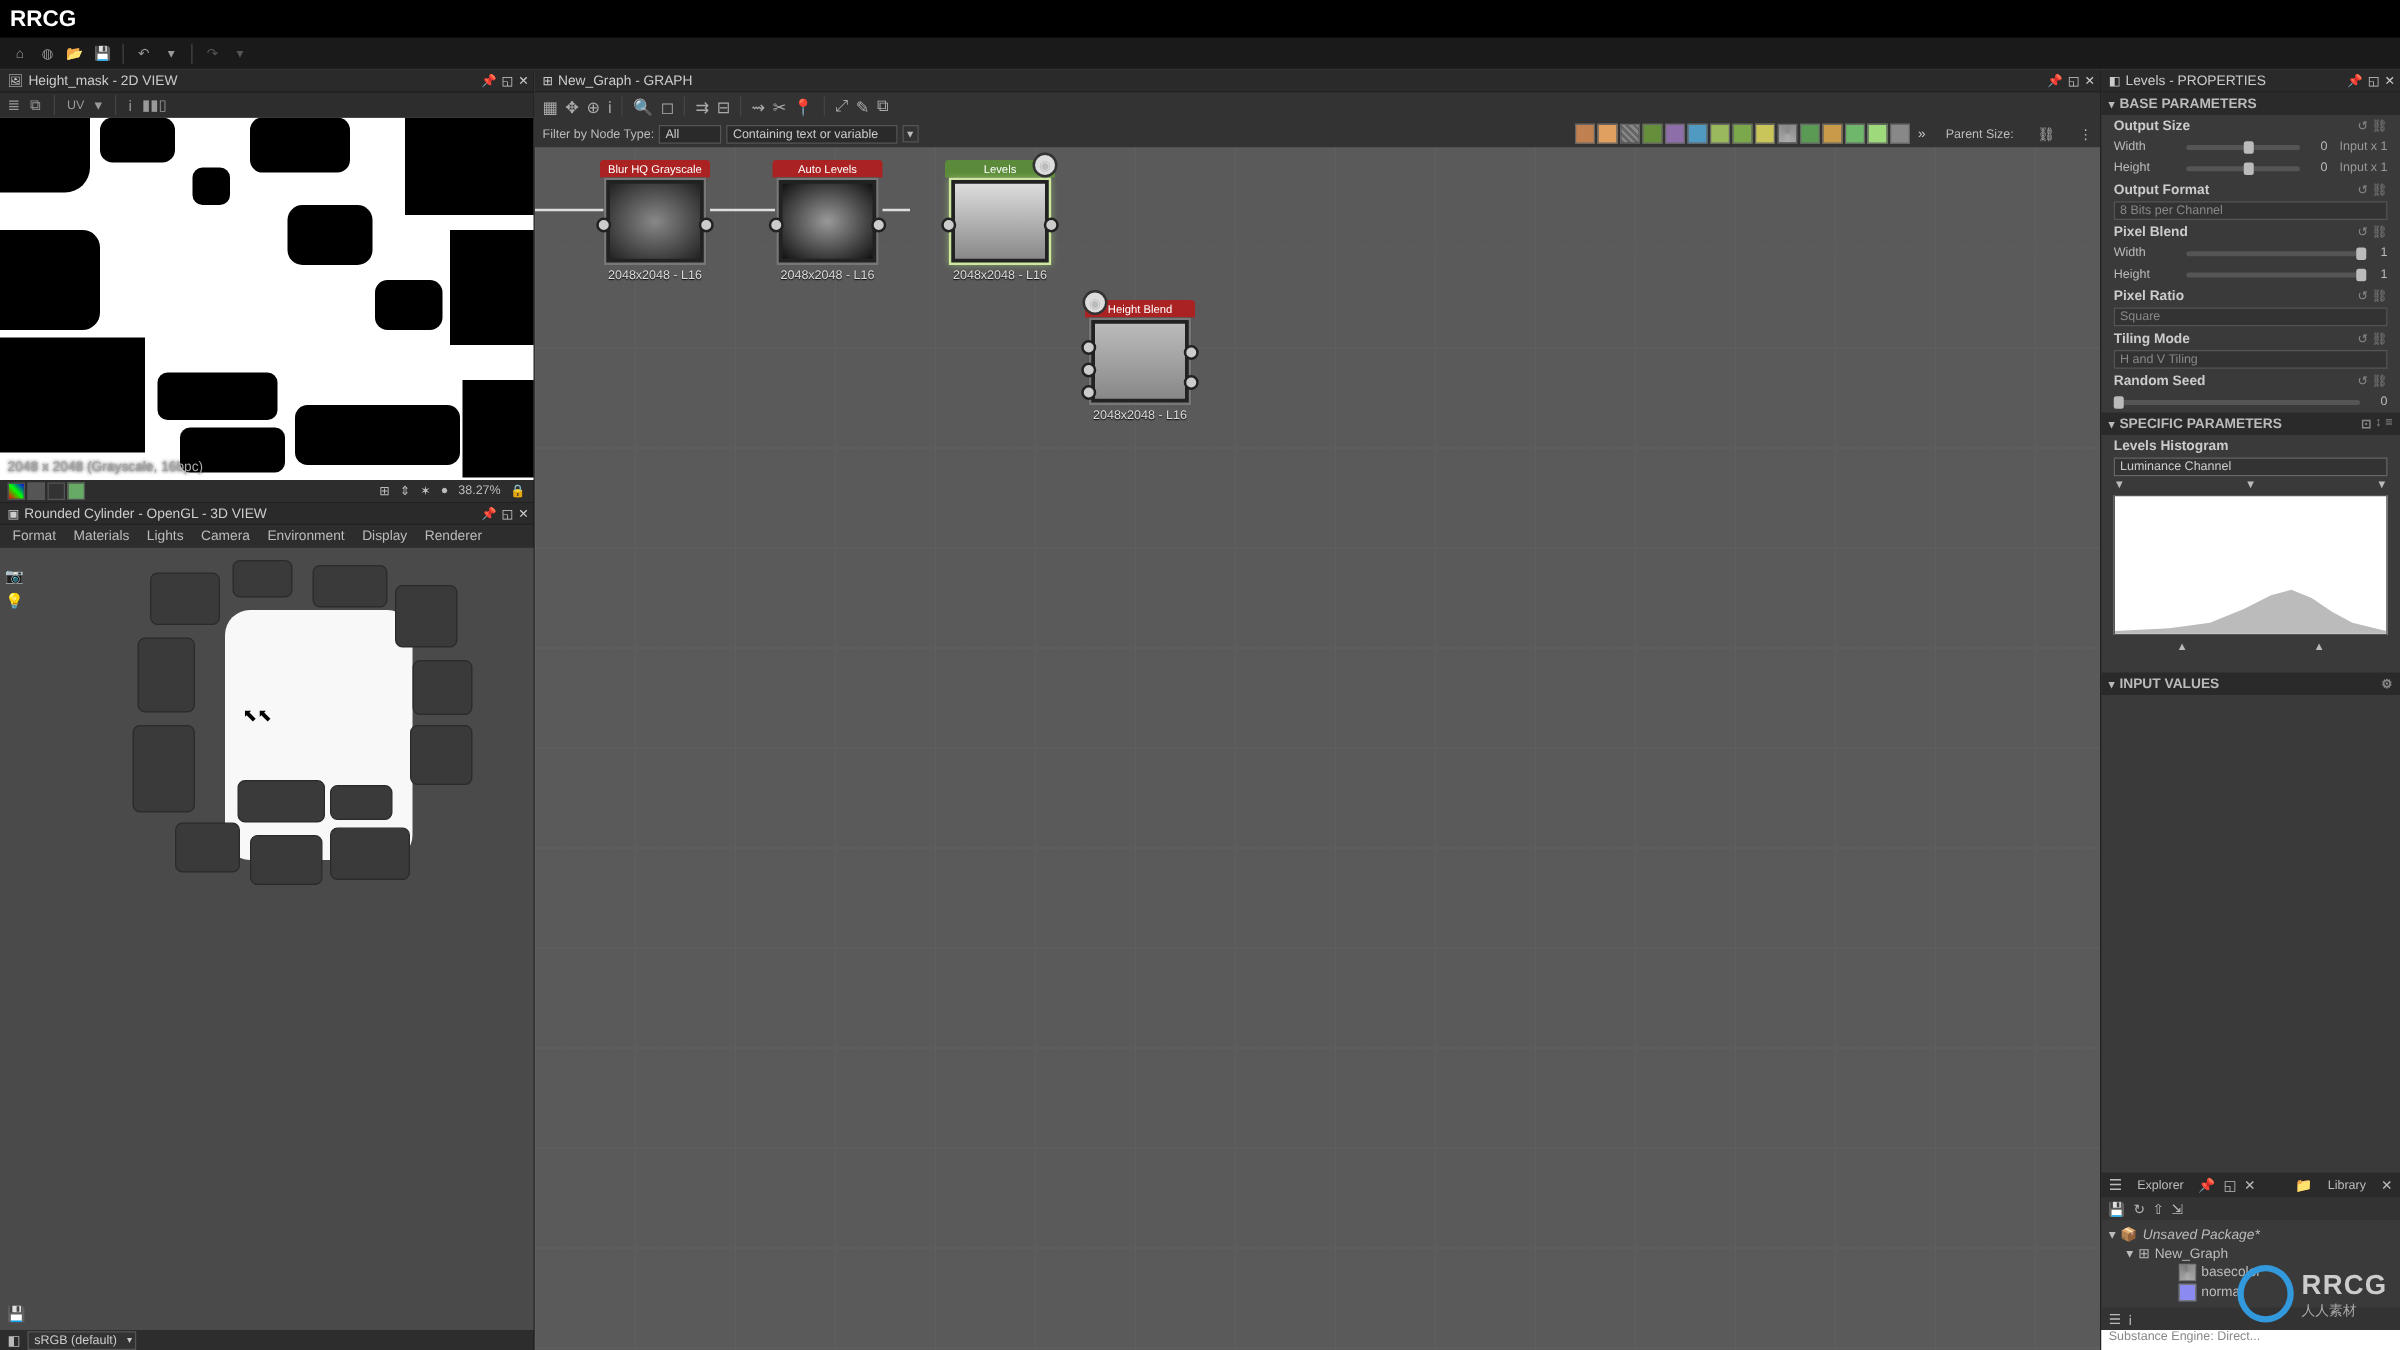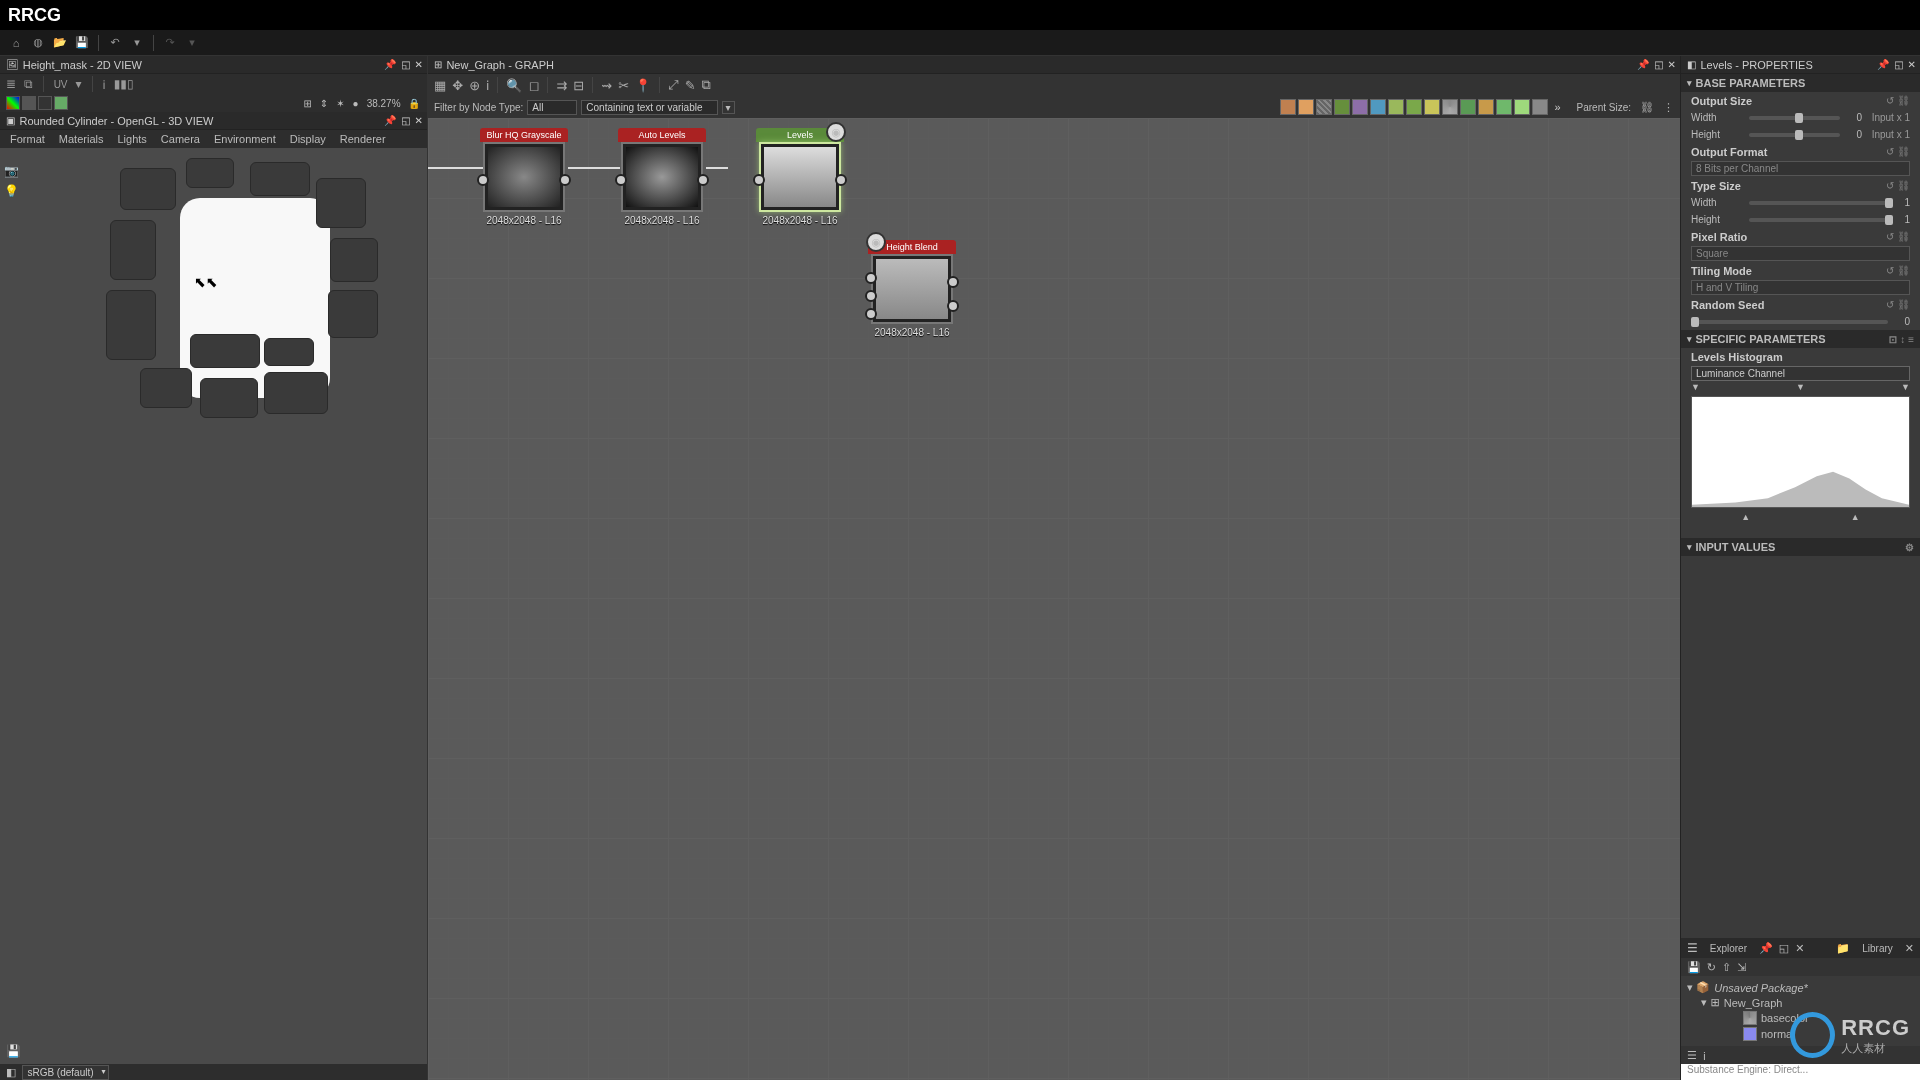--- a/index.html
+++ b/index.html
@@ -42,21 +42,21 @@
     .dropdown::after { content: '▾'; position: absolute; right: 2px; font-size: 8px; }
     
     
     .graph-toolbar1 { background: #333; height: 22px; display: flex; align-items: center; gap: 6px; padding: 0 6px; }
     .graph-toolbar1 .icon { cursor: pointer; font-size: 13px; color: #aaa; }
     .graph-toolbar2 { background: #333; height: 22px; display: flex; align-items: center; gap: 4px; padding: 0 6px; }
     .filter-label { font-size: 10px; color: #bbb; }
     .filter-dd { background: #2a2a2a; border: 1px solid #555; padding: 1px 14px 1px 4px; font-size: 10px; color: #ccc; min-width: 50px; }
     .node-palette { margin-left: auto; display: flex; gap: 2px; }
     .palette-item { width: 16px; height: 16px; border: 1px solid #666; cursor: pointer; }
-    .parent-size { display: flex; align-items: center; gap: 9px; margin-left: 8px; }
+    .parent-size { display: flex; align-items: center; gap: 19px; margin-left: 8px; }
     
     .graph-canvas { flex: 1; position: relative; background: #5a5a5a; overflow: hidden; }
     .graph-grid { position: absolute; inset: 0; 
       background-image: linear-gradient(#606060 1px, transparent 1px), linear-gradient(90deg, #606060 1px, transparent 1px);
       background-size: 80px 80px; }
     .graph-grid-sub { position: absolute; inset: 0; 
       background-image: linear-gradient(#5f5f5f 1px, transparent 1px), linear-gradient(90deg, #5f5f5f 1px, transparent 1px);
       background-size: 20px 20px; opacity: 0.3; }
     .node { position: absolute; width: 88px; }
     .node-title { background: #aa2222; color: #fff; font-size: 9px; text-align: center; padding: 2px; border-radius: 3px 3px 0 0; }
@@ -138,20 +138,38 @@
     </div>
     <div class="view2d-toolbar">
       <span class="icon">≣</span>
       <span class="icon">⧉</span>
       <span class="tb-sep"></span>
       <span class="icon" style="font-size:10px">UV</span>
       <span class="icon">▾</span>
       <span class="tb-sep"></span>
       <span class="icon">ℹ</span>
       <span class="icon">▮▮▯</span>
+    </div>
+    <div class="view2d-canvas" style="height:290px;flex:none">
+      <div style="position:absolute;inset:0;background:#fff"></div>
+      <div style="position:absolute;background:#000;left:0;top:0;width:72px;height:60px;border-radius:0 0 20px 0"></div>
+      <div style="position:absolute;background:#000;left:80px;top:0;width:60px;height:36px;border-radius:10px"></div>
+      <div style="position:absolute;background:#000;left:154px;top:40px;width:30px;height:30px;border-radius:8px"></div>
+      <div style="position:absolute;background:#000;left:200px;top:0;width:80px;height:44px;border-radius:10px"></div>
+      <div style="position:absolute;background:#000;left:230px;top:70px;width:68px;height:48px;border-radius:12px"></div>
+      <div style="position:absolute;background:#000;left:324px;top:0;width:104px;height:78px"></div>
+      <div style="position:absolute;background:#000;left:360px;top:90px;width:68px;height:92px"></div>
+      <div style="position:absolute;background:#000;left:0;top:90px;width:80px;height:80px;border-radius:0 14px 14px 0"></div>
+      <div style="position:absolute;background:#000;left:0;top:176px;width:116px;height:92px"></div>
+      <div style="position:absolute;background:#000;left:126px;top:204px;width:96px;height:38px;border-radius:8px"></div>
+      <div style="position:absolute;background:#000;left:144px;top:248px;width:84px;height:36px;border-radius:8px"></div>
+      <div style="position:absolute;background:#000;left:236px;top:230px;width:132px;height:48px;border-radius:10px"></div>
+      <div style="position:absolute;background:#000;left:300px;top:130px;width:54px;height:40px;border-radius:10px"></div>
+      <div style="position:absolute;background:#000;left:370px;top:210px;width:58px;height:78px"></div>
+      <div class="view2d-status">2048 x 2048 (Grayscale, 16bpc)</div>
     </div>
     <div class="view2d-bottom">
       <div class="swatch-row">
         <span class="swatch" style="background:linear-gradient(45deg,#f00,#0f0,#00f)"></span>
         <span class="swatch" style="background:#555"></span>
         <span class="swatch" style="background:#333"></span>
         <span class="swatch" style="background:#6a6"></span>
       </div>
       <div class="zoom-info">
         <span>⊞</span>
@@ -368,21 +386,21 @@
         <span class="prop-sublabel">Output Format</span>
         <div class="prop-icons">
             <span>↺</span>
             <span>⛓</span>
           </div>
       </div>
       <div class="prop-row">
           <span class="prop-dd">8 Bits per Channel</span>
         </div>
       <div class="prop-row">
-        <span class="prop-sublabel">Type Size</span>
+        <span class="prop-sublabel">Pixel Blend</span>
         <div class="prop-icons">
             <span>↺</span>
             <span>⛓</span>
           </div>
       </div>
       <div class="prop-row">
         <span class="prop-label">Width</span>
         <div class="slider">
             <div class="slider-handle" style="left:98%"></div>
           </div>

